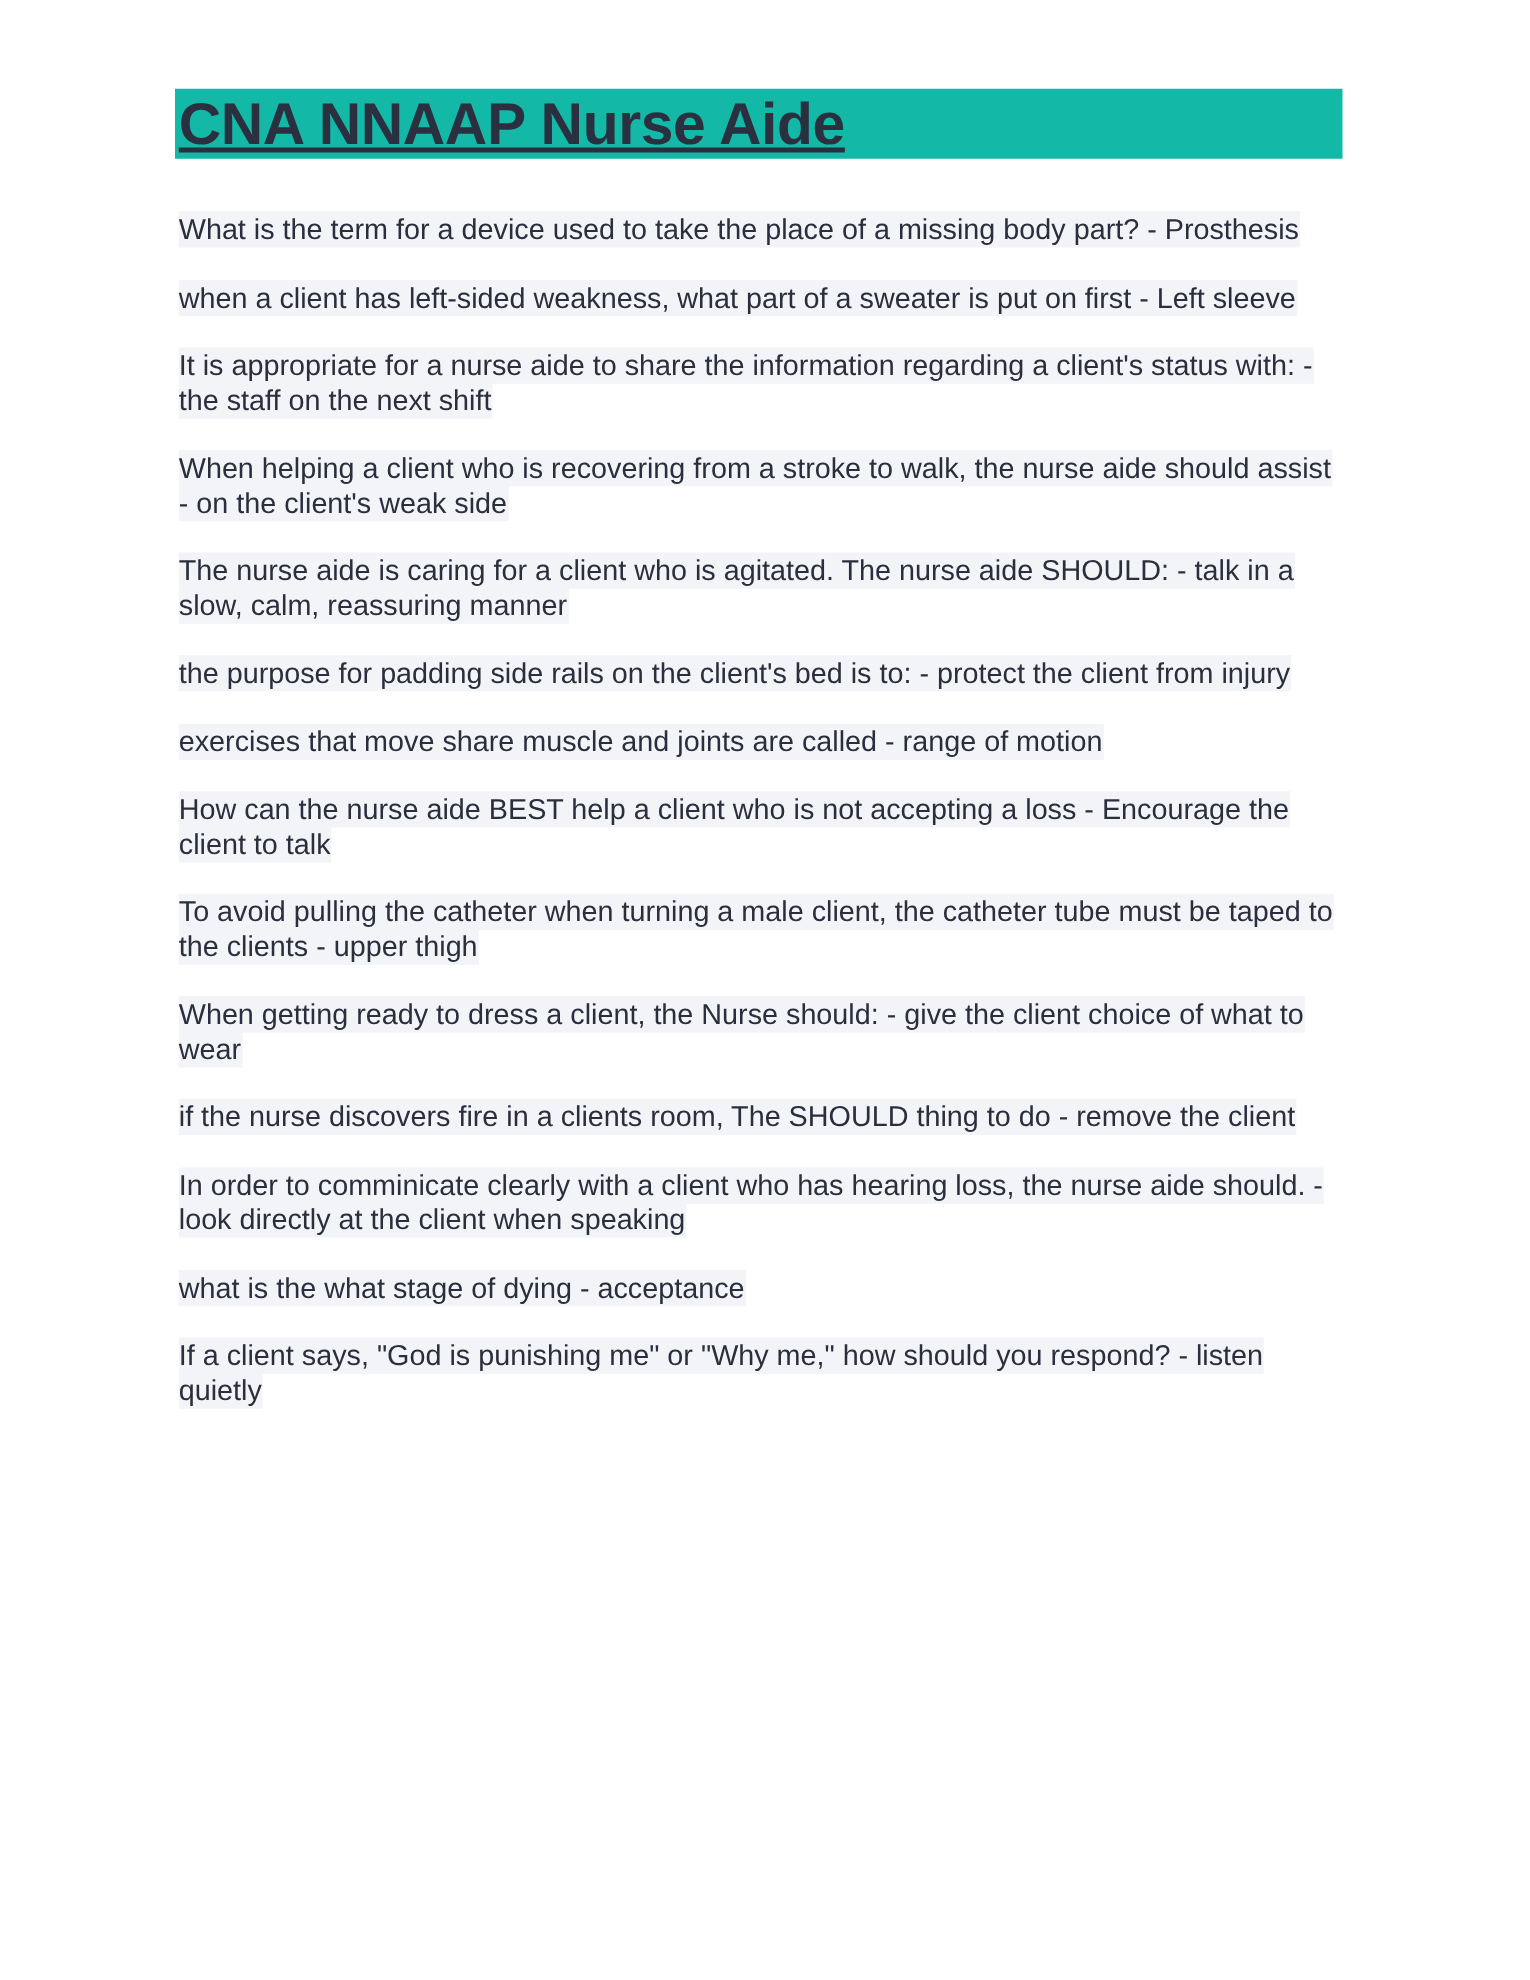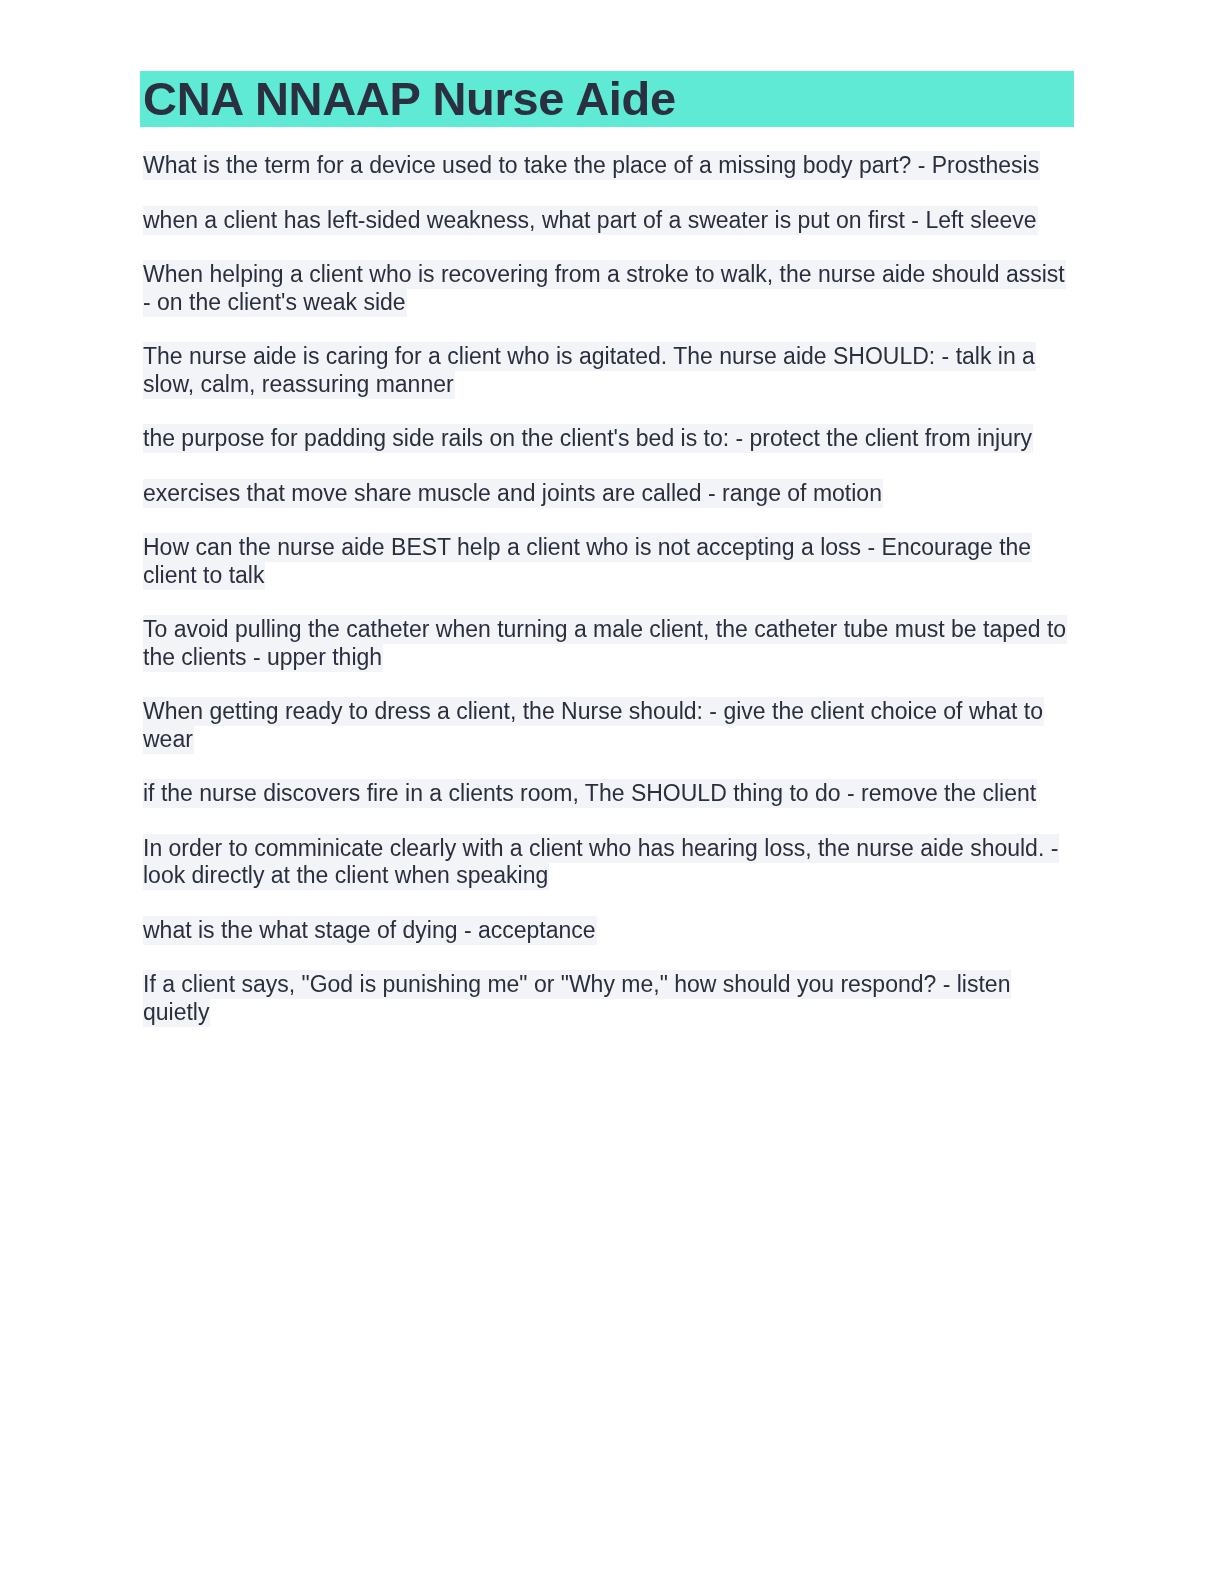--- a/index.html
+++ b/index.html
@@ -15,38 +15,39 @@
       font-family: "Liberation Sans", sans-serif;
       color: #2a2f3e;
     }
     .page {
       position: absolute;
       left: 140px;
       top: 71px;
       width: 934px;
     }
     .title-block {
-      background: #5eead4;
+      background: #14b8a6;
       height: 56px;
       width: 934px;
       display: flex;
       align-items: flex-start;
       padding-left: 3px;
       box-sizing: border-box;
+      text-decoration: underline;
     }
     .title {
       font-size: 47px;
       font-weight: bold;
       color: #2a3040;
       letter-spacing: -0.3px;
       margin: 0;
       line-height: 56px;
     }
     .qa-list {
-      margin-top: 25px;
+      margin-top: 43px;
       padding-left: 3px;
     }
     .qa {
       font-size: 23px;
       line-height: 27.5px;
       color: #2b2f3d;
       margin: 0 0 27px 0;
       width: 930px;
     }
     .qa span.hl {
@@ -60,20 +61,21 @@
 <body>
 
 <div class="page">
   <div class="title-block">
     <h1 class="title">CNA NNAAP Nurse Aide</h1>
   </div>
 
   <div class="qa-list">
     <p class="qa"><span class="hl">What is the term for a device used to take the place of a missing body part? - Prosthesis</span></p>
     <p class="qa"><span class="hl">when a client has left-sided weakness, what part of a sweater is put on first - Left sleeve</span></p>
+    <p class="qa"><span class="hl">It is appropriate for a nurse aide to share the information regarding a client's status with: - the staff on the next shift</span></p>
     <p class="qa"><span class="hl">When helping a client who is recovering from a stroke to walk, the nurse aide should assist - on the client's weak side</span></p>
     <p class="qa"><span class="hl">The nurse aide is caring for a client who is agitated. The nurse aide SHOULD: - talk in a slow, calm, reassuring manner</span></p>
     <p class="qa"><span class="hl">the purpose for padding side rails on the client's bed is to: - protect the client from injury</span></p>
     <p class="qa"><span class="hl">exercises that move share muscle and joints are called - range of motion</span></p>
     <p class="qa"><span class="hl">How can the nurse aide BEST help a client who is not accepting a loss - Encourage the client to talk</span></p>
     <p class="qa"><span class="hl">To avoid pulling the catheter when turning a male client, the catheter tube must be taped to the clients - upper thigh</span></p>
     <p class="qa"><span class="hl">When getting ready to dress a client, the Nurse should: - give the client choice of what to wear</span></p>
     <p class="qa"><span class="hl">if the nurse discovers fire in a clients room, The SHOULD thing to do - remove the client</span></p>
     <p class="qa"><span class="hl">In order to comminicate clearly with a client who has hearing loss, the nurse aide should. - look directly at the client when speaking</span></p>
     <p class="qa"><span class="hl">what is the what stage of dying - acceptance</span></p>

